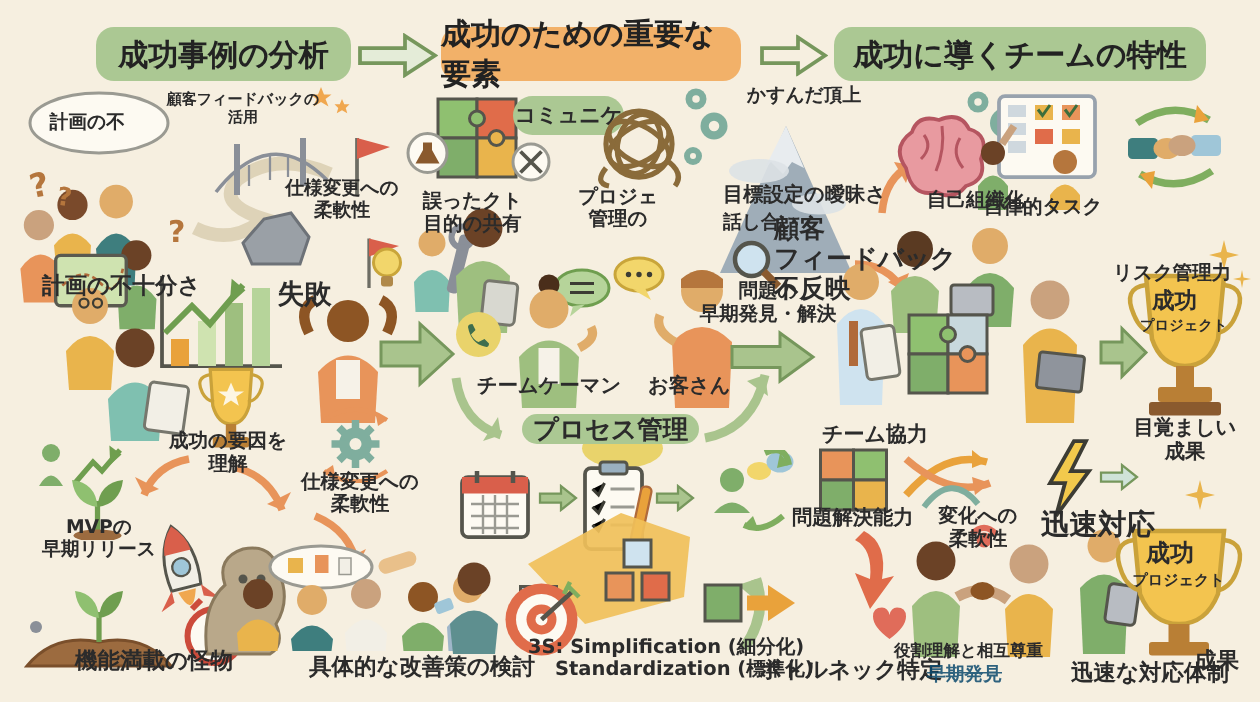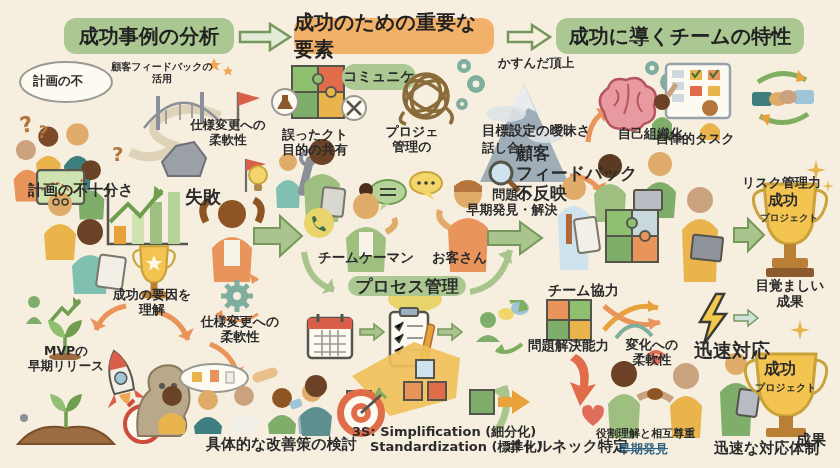--- a/index.html
+++ b/index.html
@@ -226,20 +226,21 @@
     <path d="M23,28 L23,16 M23,28 L31,32" stroke="#3c3c34" stroke-width="2.5"></path>
     <path d="M8,10 L14,4 M38,10 L32,4" stroke="#cc4b3b" stroke-width="4"></path>
   </svg>
 
   <svg class="abs" style="left:132px;top:356px;" width="64" height="84" viewBox="0 0 64 84">
     <path d="M6,80 Q2,48 18,34 Q12,16 30,10 Q50,6 54,26 Q62,44 52,60 Q58,74 48,80 Z" fill="#b9a88a" stroke="#8a795c" stroke-width="2"></path>
     <circle cx="30" cy="30" r="3" fill="#55554c"></circle>
       <circle cx="42" cy="30" r="3" fill="#55554c"></circle>
   </svg>
 
+  <div class="lbl" style="left:50px;top:432px;font-size:15px;">機能満載の怪物</div>
 
   <svg class="abs" style="left:152px;top:362px;" width="180" height="72" viewBox="0 0 180 72">
     <ellipse cx="62" cy="16" rx="34" ry="14" fill="#fdfaf2" stroke="#9a9a92" stroke-width="2"></ellipse>
     <rect x="40" y="10" width="10" height="10" fill="#e9b44c"></rect>
     <rect x="58" y="8" width="9" height="12" fill="#e8945a"></rect>
     <rect x="74" y="10" width="8" height="11" fill="#f2efe6" stroke="#9a9a92"></rect>
     <rect x="100" y="8" width="26" height="10" rx="5" fill="#e9c08a" transform="rotate(-18 113 13)"></rect>
     <circle cx="20" cy="34" r="10" fill="#6b4226"></circle>
       <path d="M6,60 Q20,42 34,60 L33,72 L7,72 Z" fill="#e9b44c"></path>
     <circle cx="56" cy="38" r="10" fill="#e0ac69"></circle>

